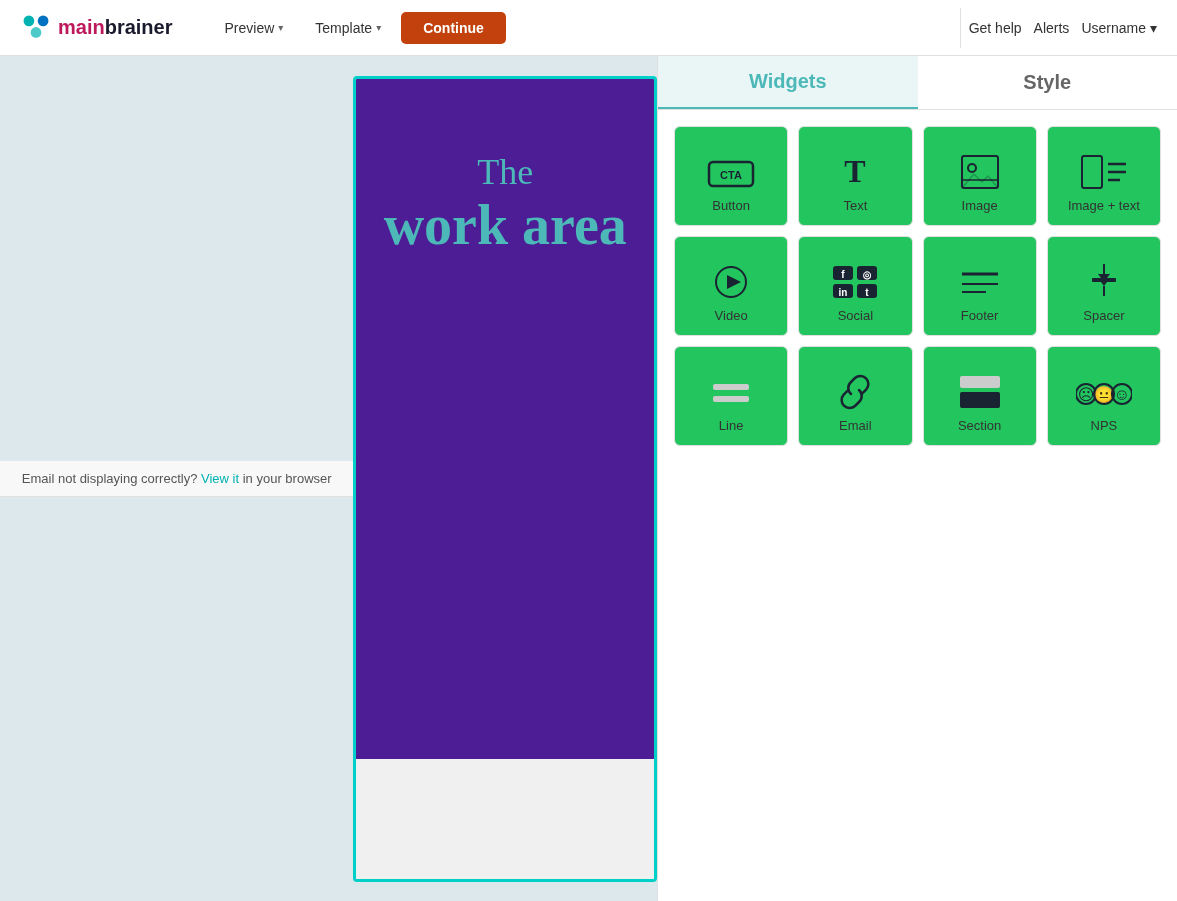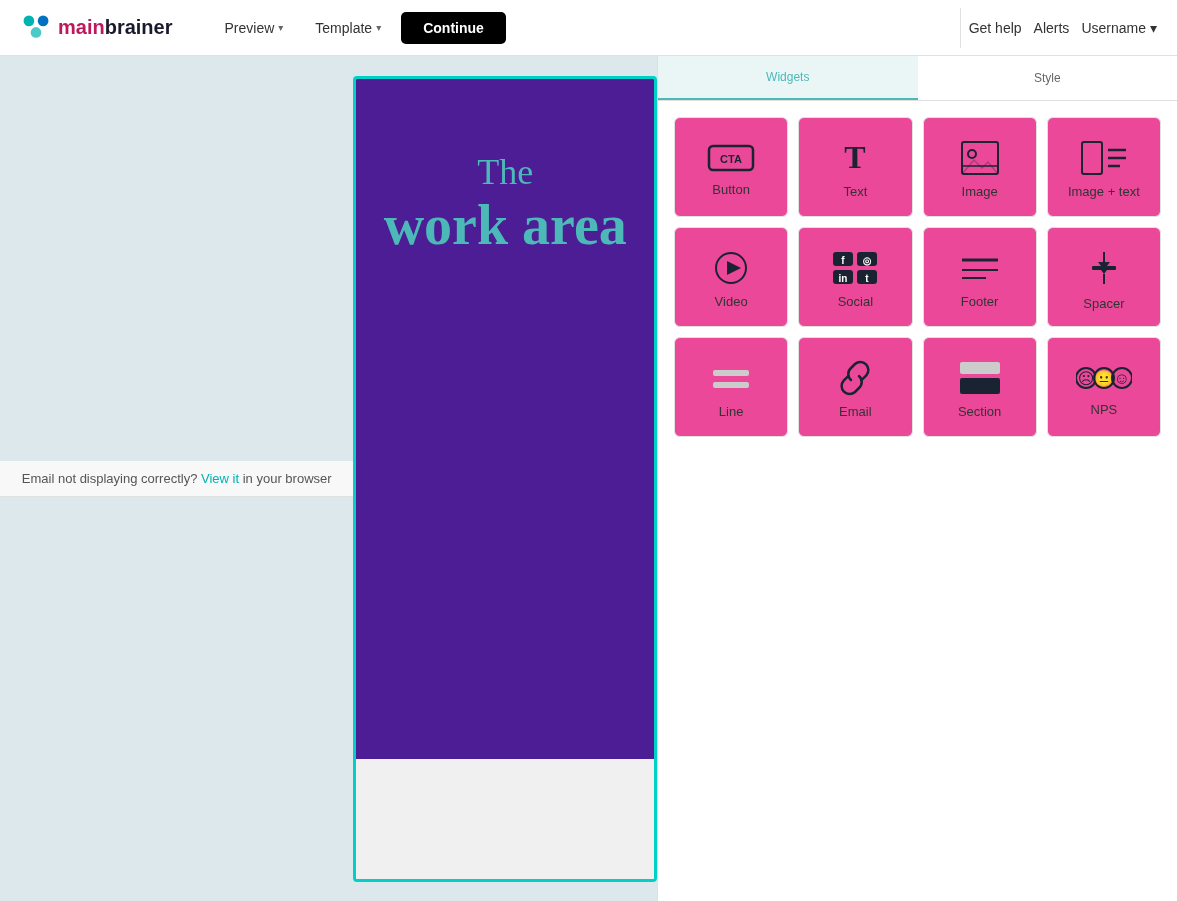--- a/index.html
+++ b/index.html
@@ -47,21 +47,21 @@
       border-radius: 4px;
       cursor: pointer;
       font-size: 14px;
       color: #333;
       background: transparent;
       border: none;
     }
     .nav-item .chevron { font-size: 10px; color: #666; }
     .btn-continue {
       padding: 8px 22px;
-      background: #000000;
+      background: #c2410c;
       color: #fff;
       border: none;
       border-radius: 5px;
       font-size: 14px;
       font-weight: 600;
       cursor: pointer;
     }
     .navbar-right {
       display: flex;
       align-items: center;
@@ -174,24 +174,25 @@
     }
     .panel-tabs {
       display: flex;
       border-bottom: 1px solid #e0e0e0;
     }
     .panel-tab {
       flex: 1;
       padding: 14px;
       text-align: center;
       cursor: pointer;
-      font-size: 12px;
+      font-size: 20px;
       color: #666;
       border: none;
       background: none;
+      font-weight: bold;
     }
     .panel-tab.active {
       color: #4db8b8;
       background: #eaf6f6;
       border-bottom: 2px solid #4db8b8;
     }
     .panel-content {
       padding: 16px;
       overflow-y: auto;
       flex: 1;
@@ -201,23 +202,23 @@
       grid-template-columns: repeat(4, 1fr);
       gap: 10px;
     }
     .widget-card {
       border: 1px solid #e0e0e0;
       border-radius: 6px;
       padding: 16px 8px 12px;
       display: flex;
       flex-direction: column;
       align-items: center;
-      justify-content: center;
+      justify-content: flex-end;
       cursor: pointer;
-      background: #ec4899;
+      background: #22c55e;
       transition: background 0.15s;
       min-height: 100px;
     }
     .widget-icon {
       font-size: 28px;
       margin-bottom: 8px;
       color: #1a2332;
       display: flex;
       align-items: center;
       justify-content: center;

